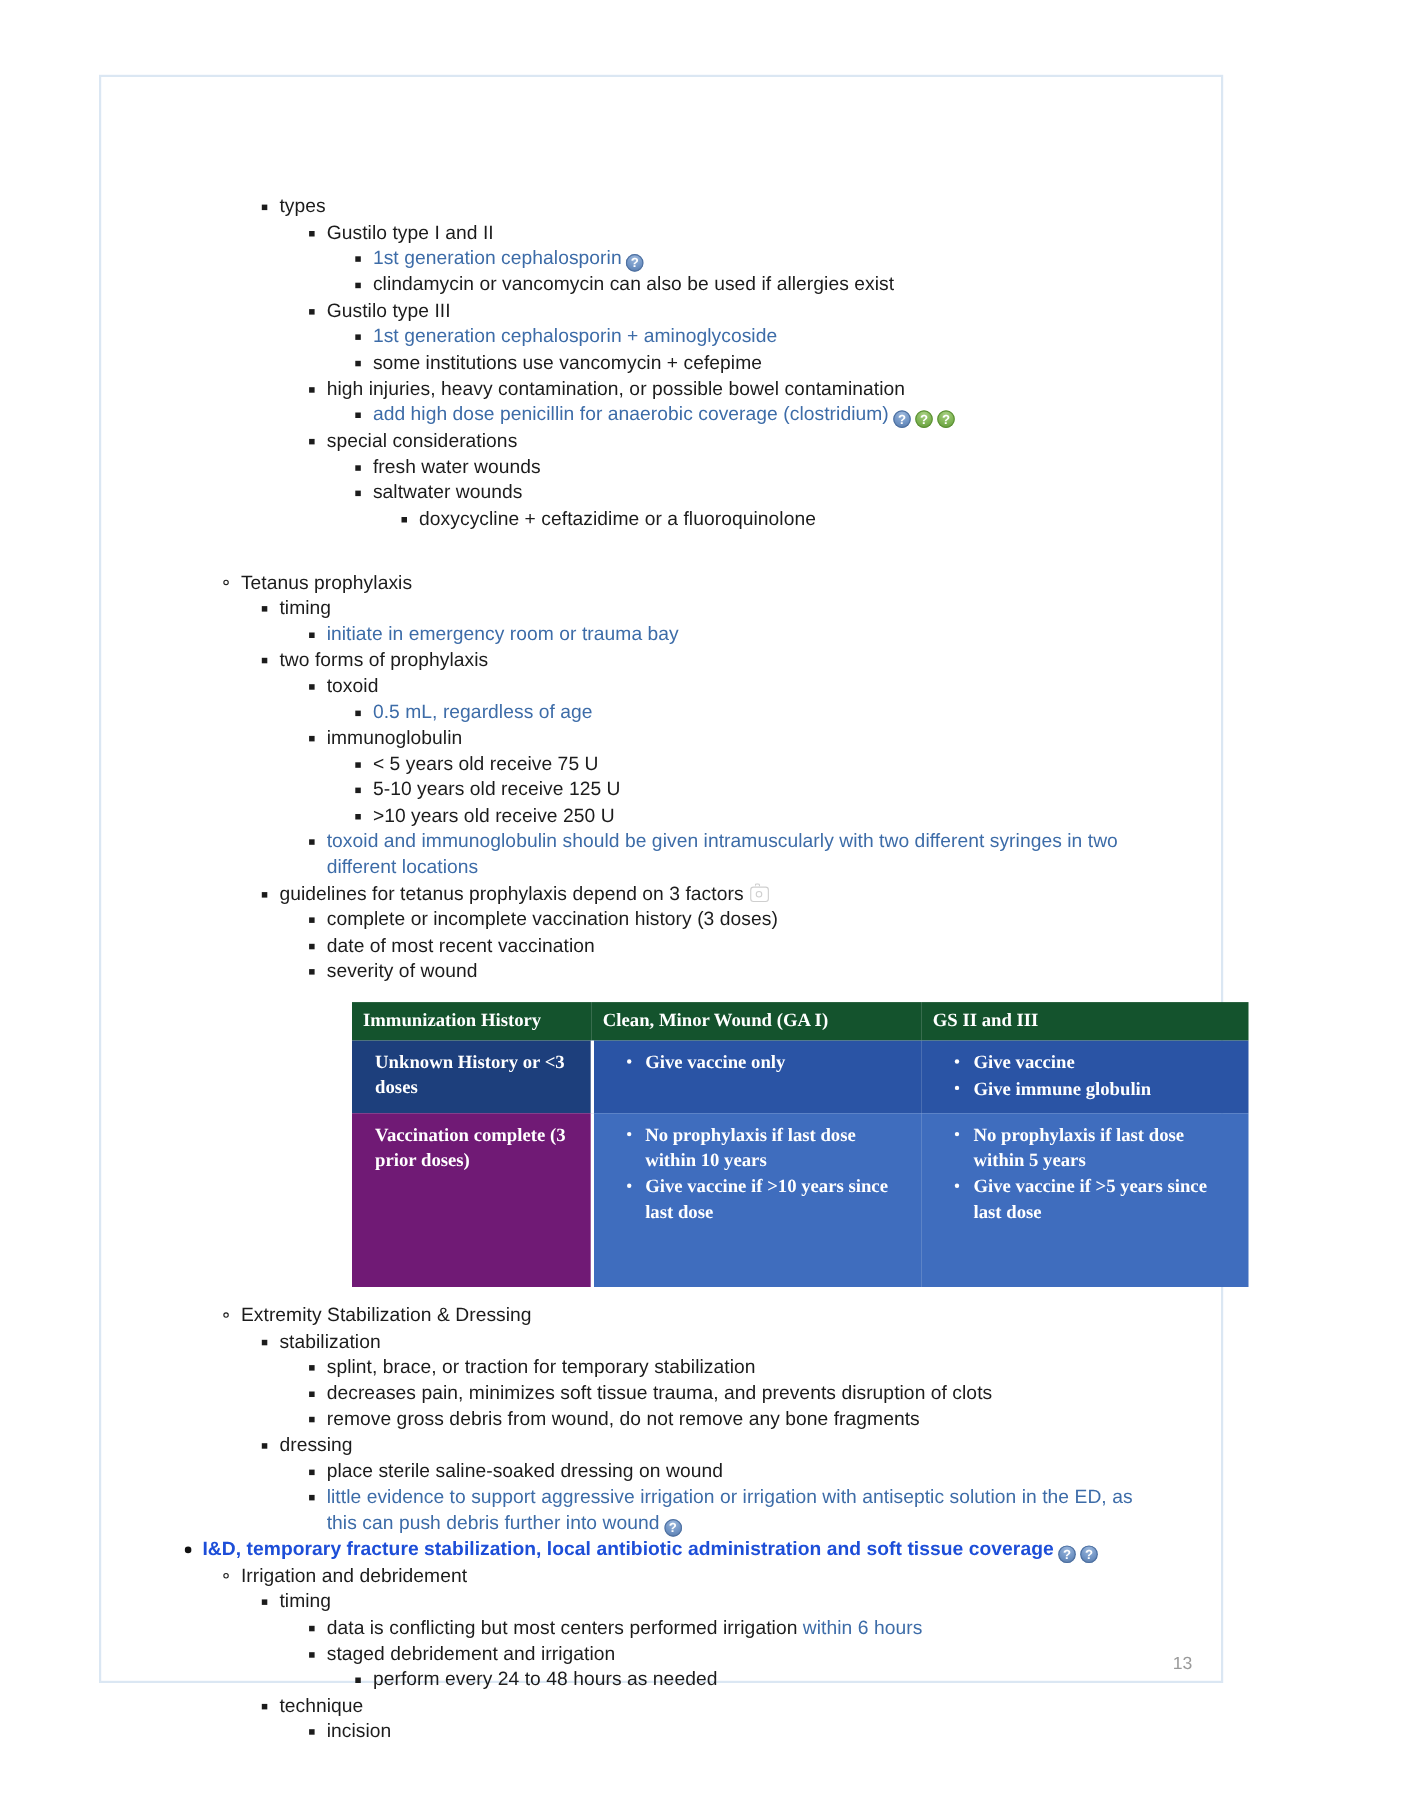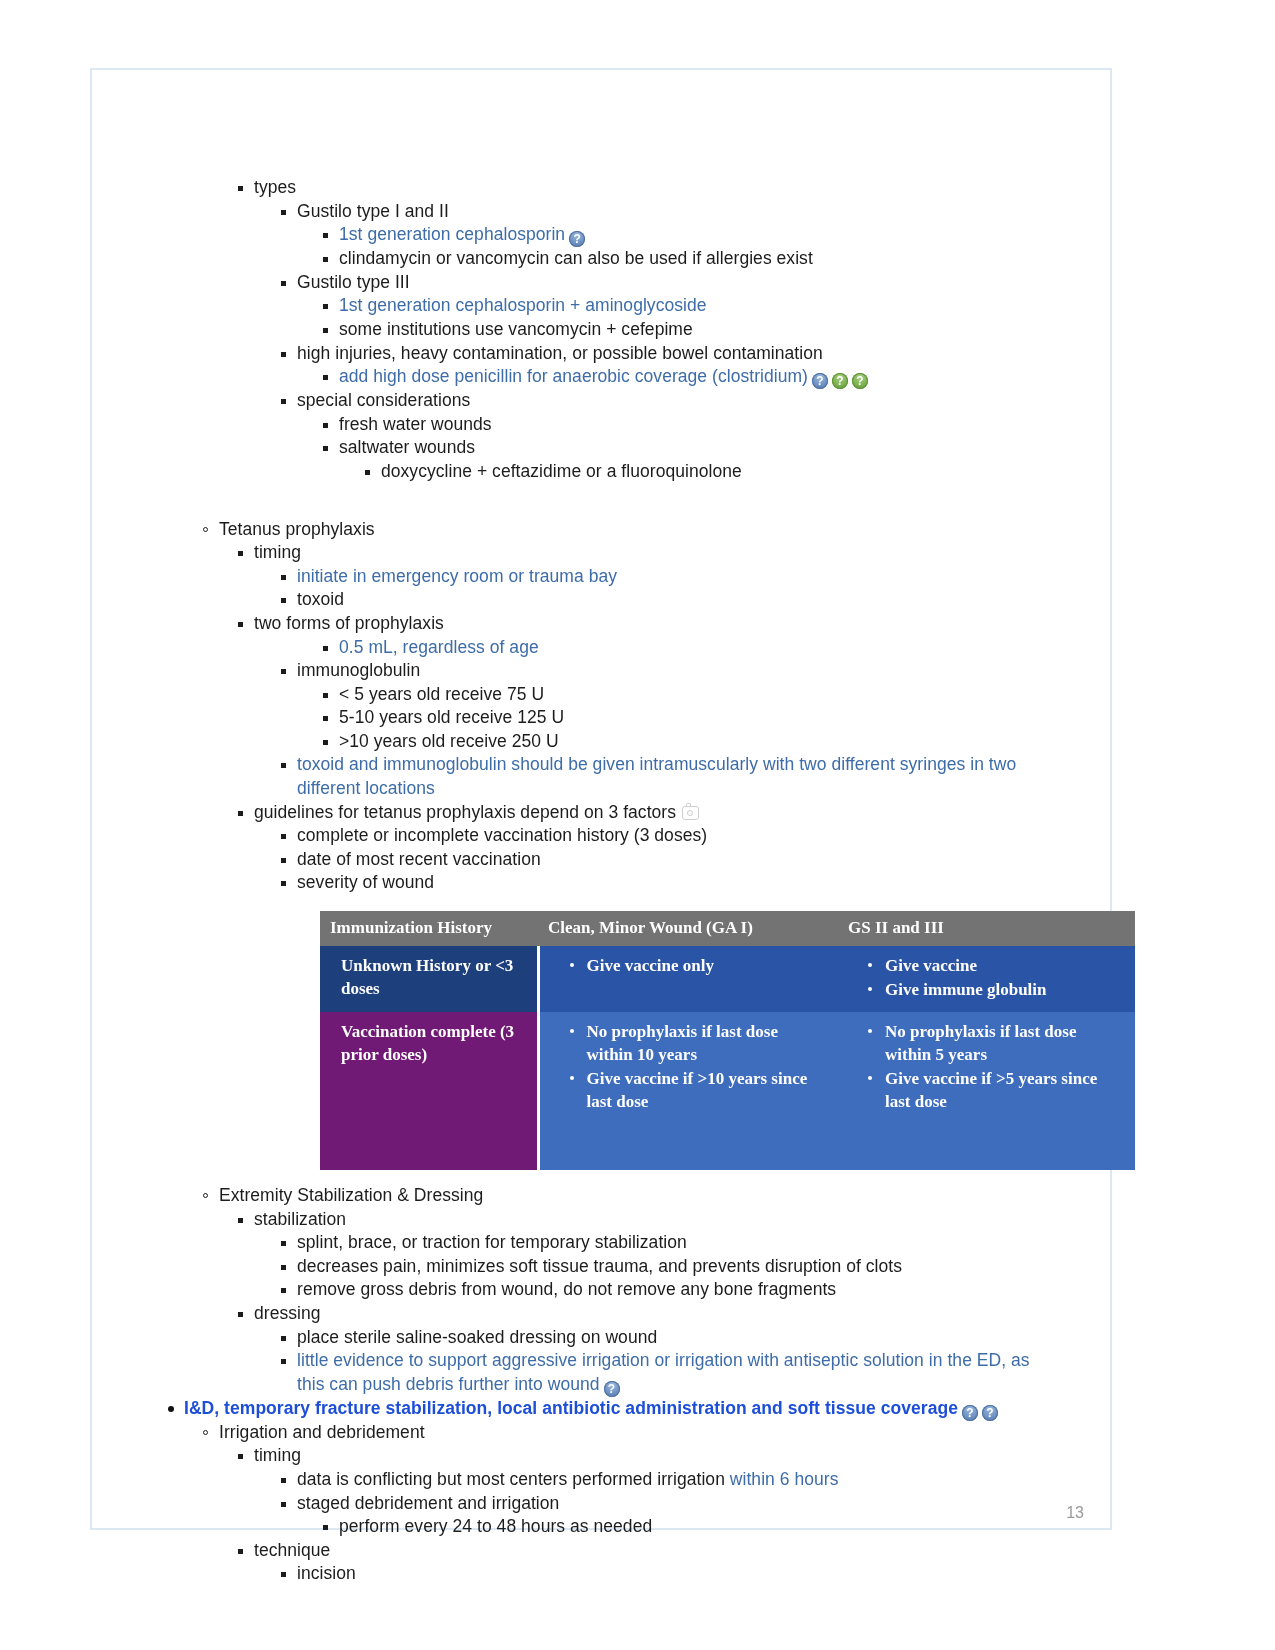--- a/index.html
+++ b/index.html
@@ -161,21 +161,21 @@
     margin-bottom: 14px;
     width: 755px;
   }
   table.tetanus {
     border-collapse: collapse;
     width: 755px;
     table-layout: fixed;
     font-family: "Liberation Serif", serif;
   }
   table.tetanus th {
-    background: #737373;
+    background: #14532d;
     color: #ffffff;
     font-weight: bold;
     font-size: 17px;
     text-align: left;
     padding: 7px 10px 8px 10px;
     font-family: "Liberation Serif", serif;
   }
   table.tetanus th.c0 { width: 198px; }
   table.tetanus th.c1 { width: 280px; }
   table.tetanus th.c2 { width: 277px; }
@@ -307,28 +307,28 @@
     <div class="li lvl3 bl-sq">
       <span class="bullet"></span>
       <span class="txt">timing</span>
     </div>
 
     <div class="li lvl4 bl-sq">
       <span class="bullet"></span>
       <span class="txt link">initiate in emergency room or trauma bay</span>
     </div>
 
+    <div class="li lvl3 bl-sq">
+      <span class="bullet"></span>
+      <span class="txt">two forms of prophylaxis</span>
+    </div>
+
     <div class="li lvl4 bl-sq">
       <span class="bullet"></span>
       <span class="txt">toxoid</span>
-    </div>
-
-    <div class="li lvl3 bl-sq">
-      <span class="bullet"></span>
-      <span class="txt">two forms of prophylaxis</span>
     </div>
 
     <div class="li lvl5 bl-sq">
       <span class="bullet"></span>
       <span class="txt link">0.5 mL, regardless of age</span>
     </div>
 
     <div class="li lvl4 bl-sq">
       <span class="bullet"></span>
       <span class="txt">immunoglobulin</span>

